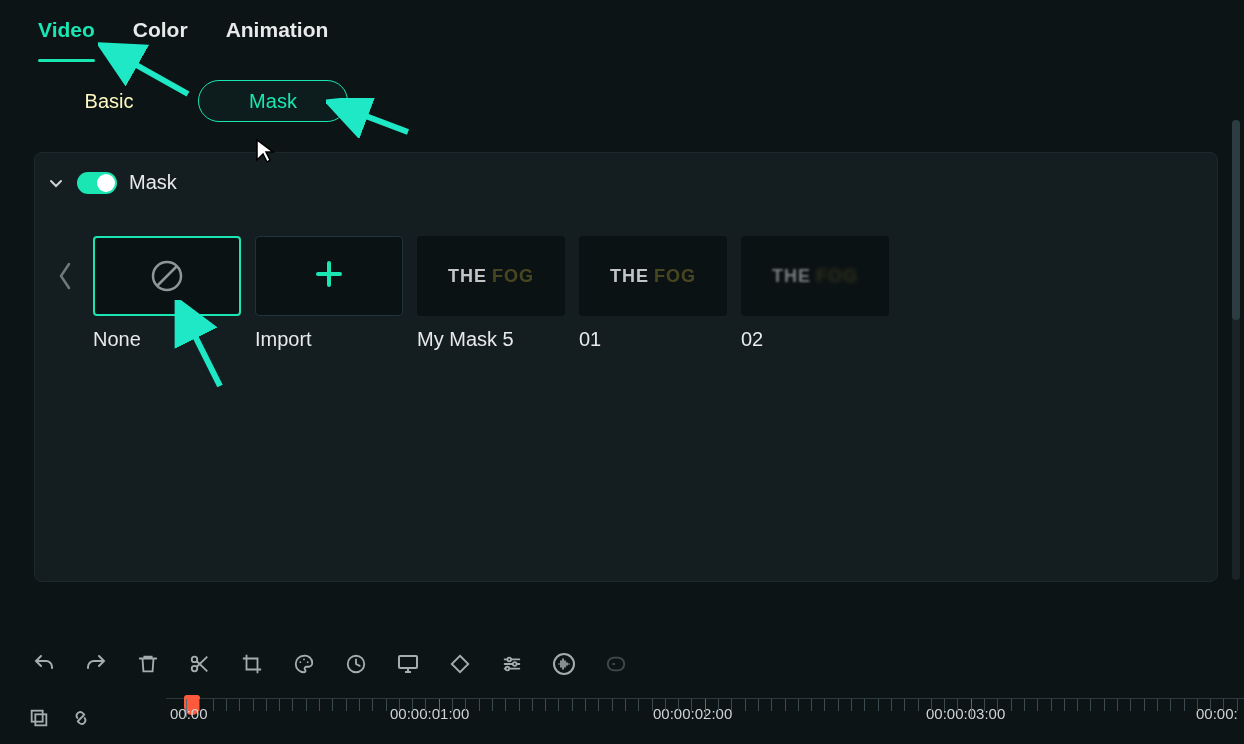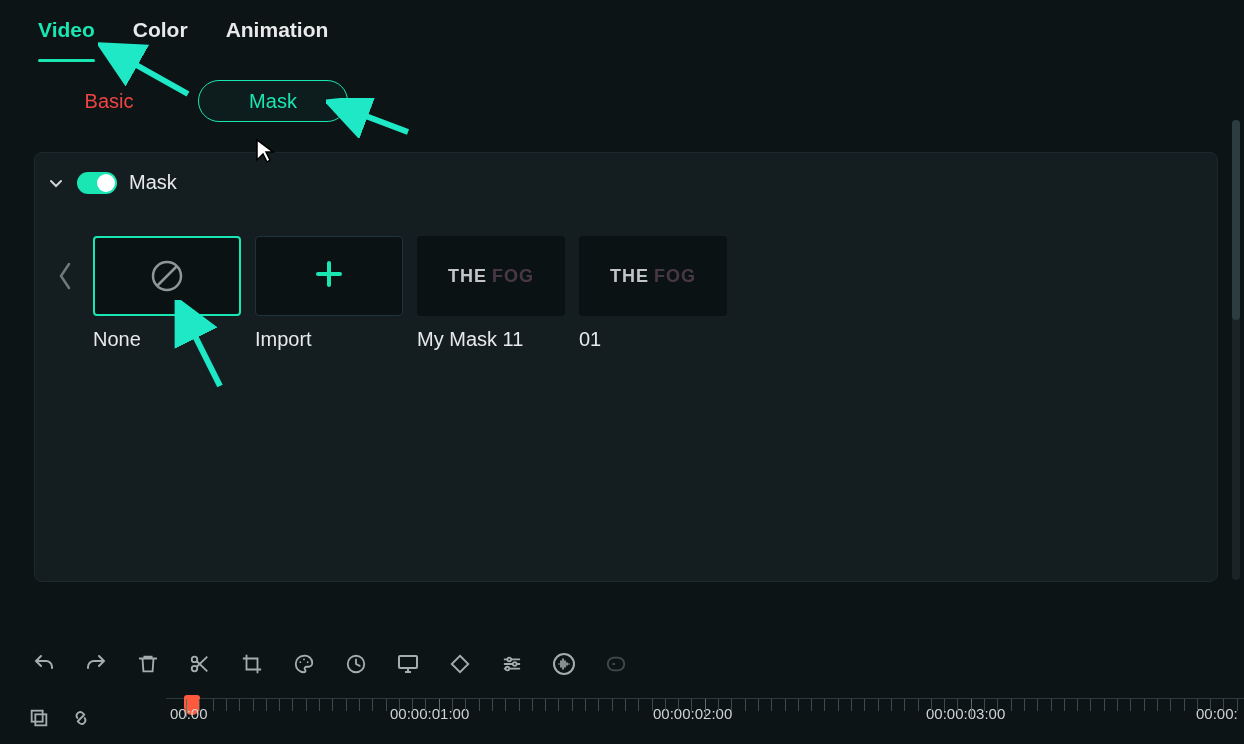--- a/index.html
+++ b/index.html
@@ -43,21 +43,21 @@
   .sub-tab {
     width: 150px;
     height: 42px;
     border-radius: 22px;
     display: flex;
     align-items: center;
     justify-content: center;
     font-size: 20px;
     font-weight: 500;
     cursor: pointer;
-    color: #ef4444;
+    color: #fef9c3;
   }
   .sub-tab.active {
     border: 1px solid #19e6b3;
     color: #19e6b3;
     background: rgba(25,230,179,0.04);
   }
   .mask-panel {
     position: absolute;
     top: 152px;
     left: 34px;
@@ -134,21 +134,21 @@
   .thumb.selected {
     border: 2px solid #19e6b3;
   }
   .thumb.fog {
     color: #a9b2b2;
     font-weight: 700;
     font-size: 18px;
     letter-spacing: 1px;
   }
   .fog-the { color:#e2e4e4; opacity:0.85; margin-right:5px; }
-  .fog-fog { color:#f9a8d4; opacity:0.25; }
+  .fog-fog { color:#fde047; opacity:0.25; }
   .fog.blur .fog-the { filter: blur(1px); opacity: 0.5; }
   .fog.blur .fog-fog { filter: blur(2px); opacity: 0.15; }
   .mask-label {
     font-size: 20px;
     color: #e8eaea;
   }
   .plus-icon svg path { stroke:#19e6b3; stroke-width:4; stroke-linecap:round; }
   .none-icon svg { display:block; }
   .footer-btns {
     position:absolute;
@@ -312,32 +312,39 @@
       </div>
       <div class="mask-label">Import</div>
     </div>
 
 
     <div class="mask-item">
       <div class="thumb fog">
         <span class="fog-the">THE</span>
         <span class="fog-fog">FOG</span>
       </div>
-      <div class="mask-label">My Mask 11</div>
+      <div class="mask-label">My Mask 5</div>
     </div>
 
 
     <div class="mask-item">
       <div class="thumb fog">
         <span class="fog-the">THE</span>
         <span class="fog-fog">FOG</span>
       </div>
       <div class="mask-label">01</div>
     </div>
 
+    <div class="mask-item">
+      <div class="thumb fog blur">
+        <span class="fog-the">THE</span>
+        <span class="fog-fog">FOG</span>
+      </div>
+      <div class="mask-label">02</div>
+    </div>
 
   </div>
 </div>
 
 <div class="footer-btns">
 </div>
 
 <div class="toolbar">
   <div class="tb-ico">
     <svg width="24" height="24" viewBox="0 0 24 24">

